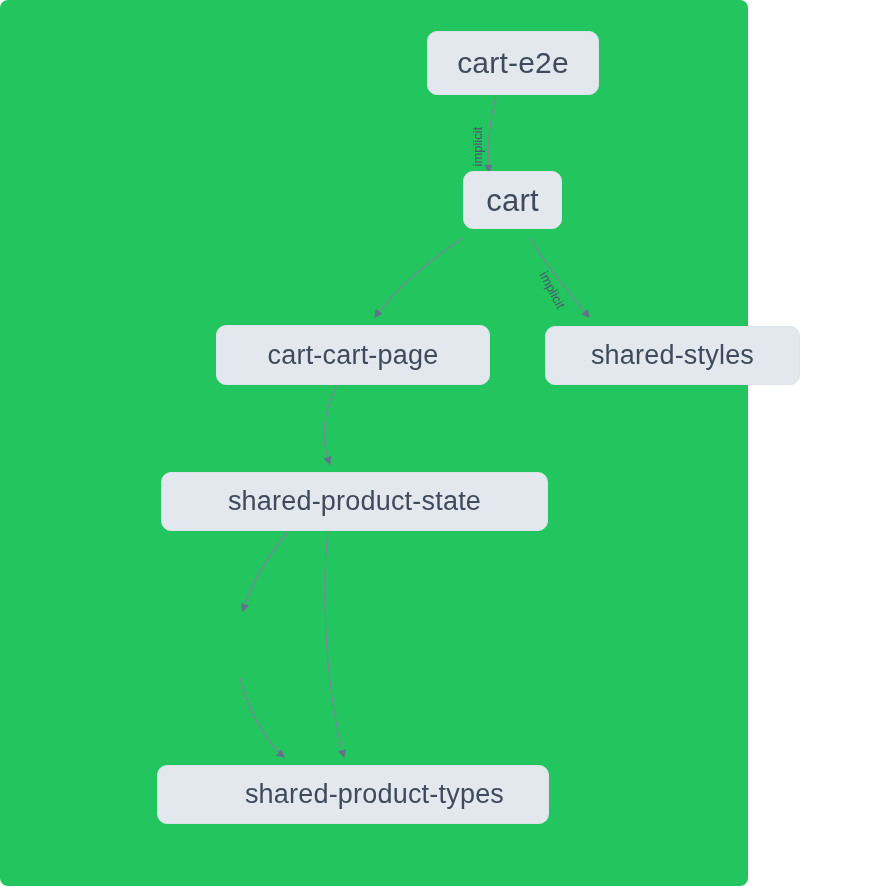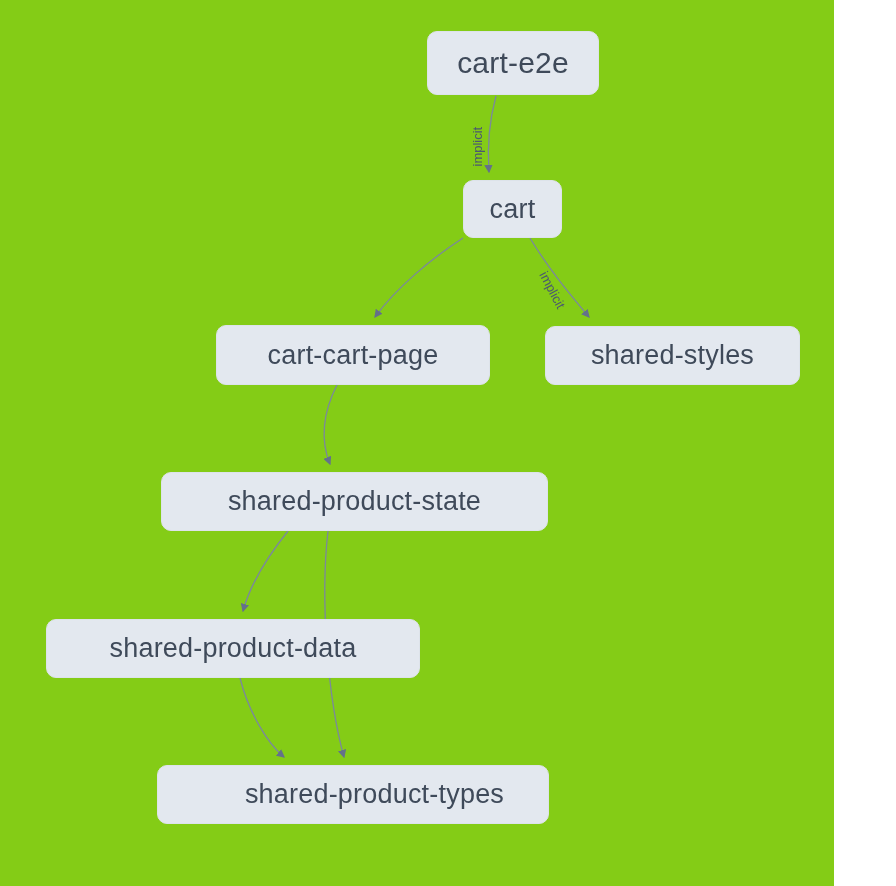--- a/index.html
+++ b/index.html
@@ -8,23 +8,24 @@
     background: #ffffff;
   }
   body {
     width: 896px;
     height: 886px;
     font-family: "Liberation Sans", sans-serif;
     overflow: hidden;
   }
   #graph-canvas {
     position: relative;
-    width: 834px;
+    width: 748px;
     height: 886px;
-    background: #84cc16;
+    background: #22c55e;
+    border-radius: 8px;
   }
   #edge-layer {
     position: absolute;
     left: 0;
     top: 0;
     width: 896px;
     height: 886px;
   }
   .node {
     position: absolute;
@@ -80,39 +81,36 @@
 
     <path d="M 328 531 C 320 600, 328 700, 344 757" fill="none" stroke="#7b889d" stroke-width="1.3" marker-end="url(#arrowhead)"></path>
 
     <path d="M 240 678 C 248 710, 266 742, 284 757" fill="none" stroke="#7b889d" stroke-width="1.3" marker-end="url(#arrowhead)"></path>
   </svg>
 
   <div class="node" style="left:427px; top:31px; width:172px; height:64px; font-size:30px;">
     <span class="node-label">cart-e2e</span>
   </div>
 
-  <div class="node" style="left:463px; top:180px; width:99px; height:58px; font-size:27px;">
+  <div class="node" style="left:463px; top:171px; width:99px; height:58px; font-size:31px;">
     <span class="node-label">cart</span>
   </div>
 
   <div class="node" style="left:216px; top:325px; width:274px; height:60px; font-size:27px;justify-content:center;">
     <span class="node-label">cart-cart-page</span>
   </div>
 
   <div class="node" style="left:545px; top:326px; width:255px; height:59px; font-size:27px;">
     <span class="node-label">shared-styles</span>
   </div>
 
   <div class="node" style="left:161px; top:472px; width:387px; height:59px; font-size:27px;">
     <span class="node-label">shared-product-state</span>
   </div>
 
-  <div class="node" style="left:46px; top:619px; width:374px; height:59px; font-size:27px;">
-    <span class="node-label">shared-product-data</span>
-  </div>
 
   <div class="node" style="left:157px; top:765px; width:392px; height:59px; font-size:27px;padding-left:43px;">
     <span class="node-label">shared-product-types</span>
   </div>
 
   <div class="edge-label" style="left:477px; top:160px; transform: rotate(-90deg);">implicit</div>
 
   <div class="edge-label" style="left:543px; top:266px; transform: rotate(62deg);">implicit</div>
 
 </div>

